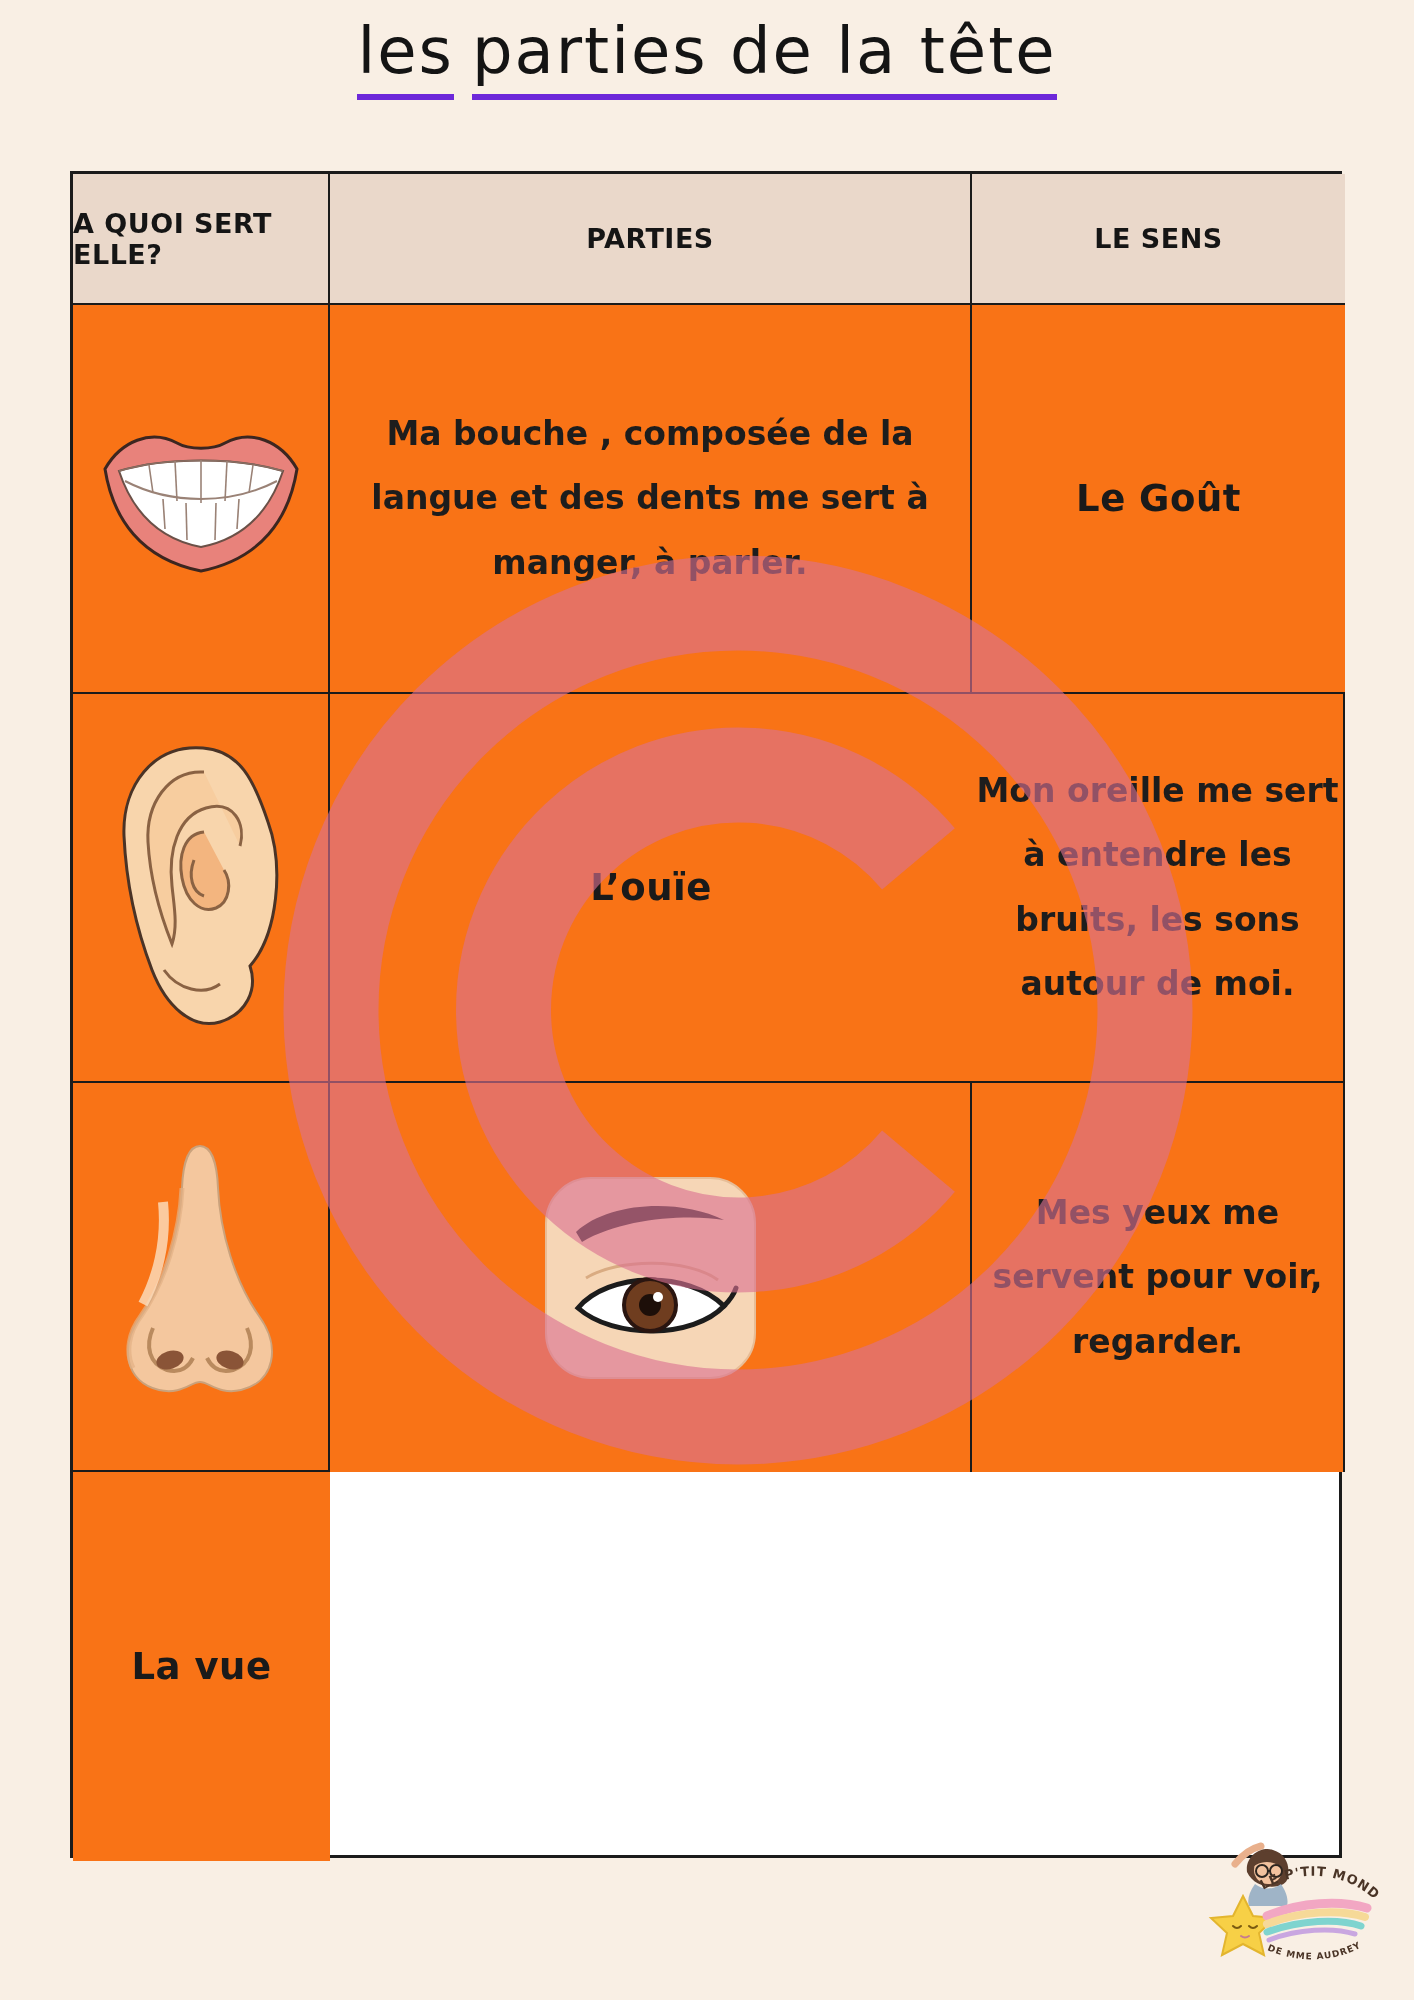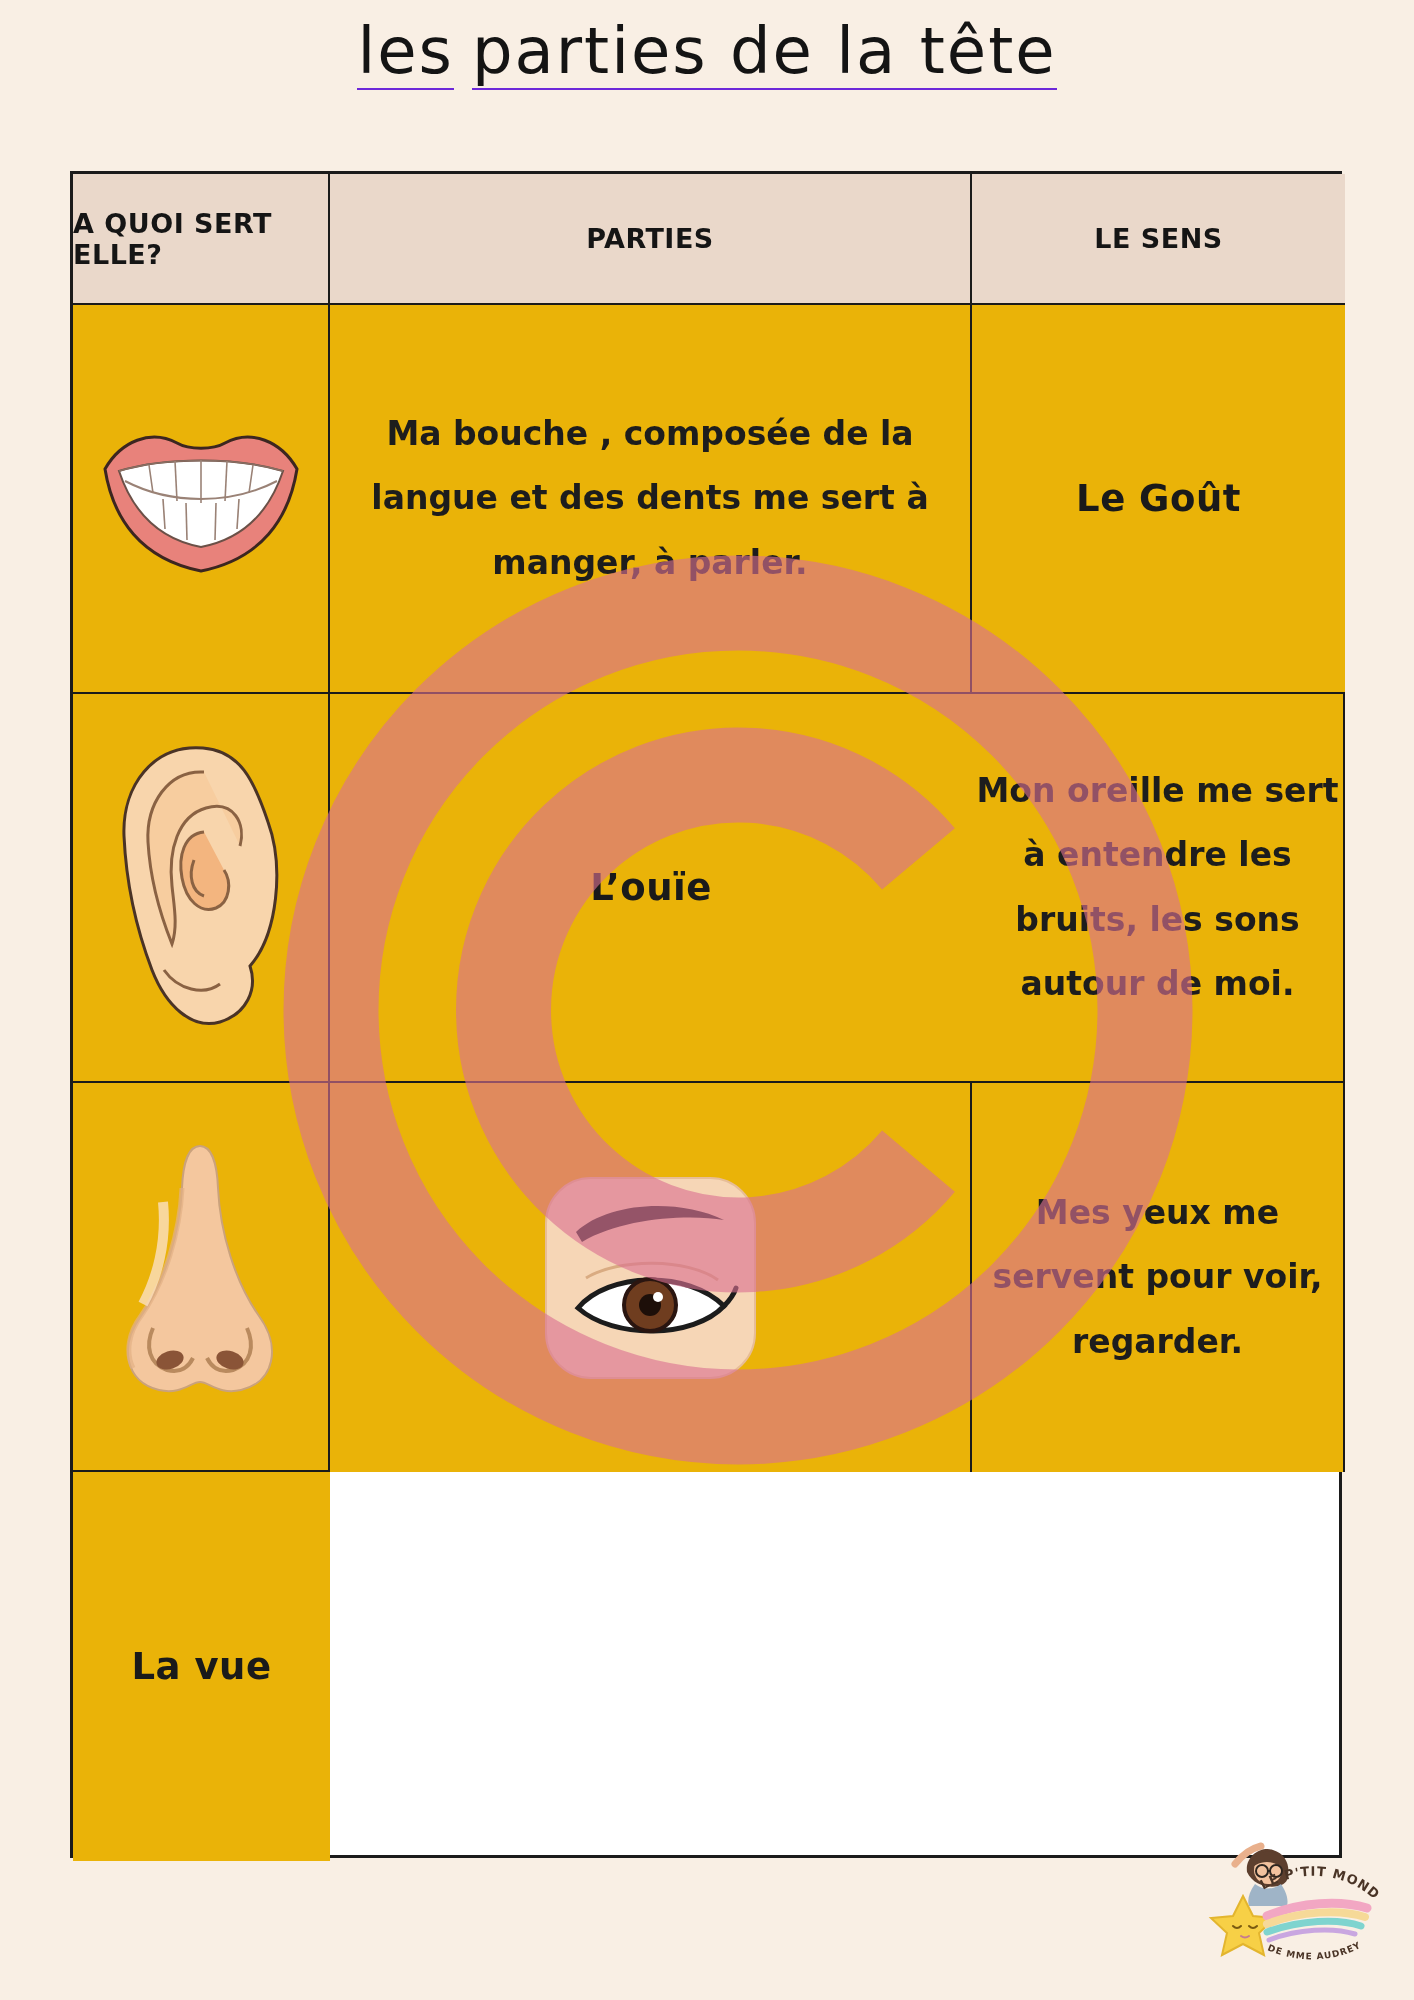--- a/index.html
+++ b/index.html
@@ -8,37 +8,37 @@
     background:#f9efe4;
     font-family:"DejaVu Sans","Liberation Sans",sans-serif;
     overflow:hidden;
   }
   
   .title{
     position:absolute;top:14px;left:0;width:100%;
     text-align:center;font-size:64px;font-weight:400;color:#141414;
     letter-spacing:2px;
   }
-  .title .u{border-bottom:2px solid #6d28d9;}
+  .title .u{border-bottom:6px solid #6d28d9;padding-bottom:6px;}
   .title .sp{display:inline-block;width:18px;}
   
   .sheet-table{
     position:absolute;left:70px;top:171px;width:1272px;height:1687px;
     display:grid;
     grid-template-columns:257px 642px 373px;
     grid-template-rows:131px 389px 389px 389px 389px;
     border:3px solid #1b1b1b;
     box-sizing:border-box;
     background:#ffffff;
   }
   .cell{
     border-right:2.5px solid #1b1b1b;
     border-bottom:2.5px solid #1b1b1b;
     display:flex;align-items:center;justify-content:center;
-    box-sizing:border-box;background:#eab308;
+    box-sizing:border-box;background:#f97316;
   }
   .cell.last-col{border-right:none;}
   .cell.last-row{border-bottom:none;}
   .cell.head{
     background:#ead8ca;
     font-weight:700;font-size:27px;color:#151515;letter-spacing:.5px;
   }
   .desc{
     font-weight:700;font-size:33px;line-height:1.95;color:#1d1d1d;
     text-align:center;max-width:575px;

